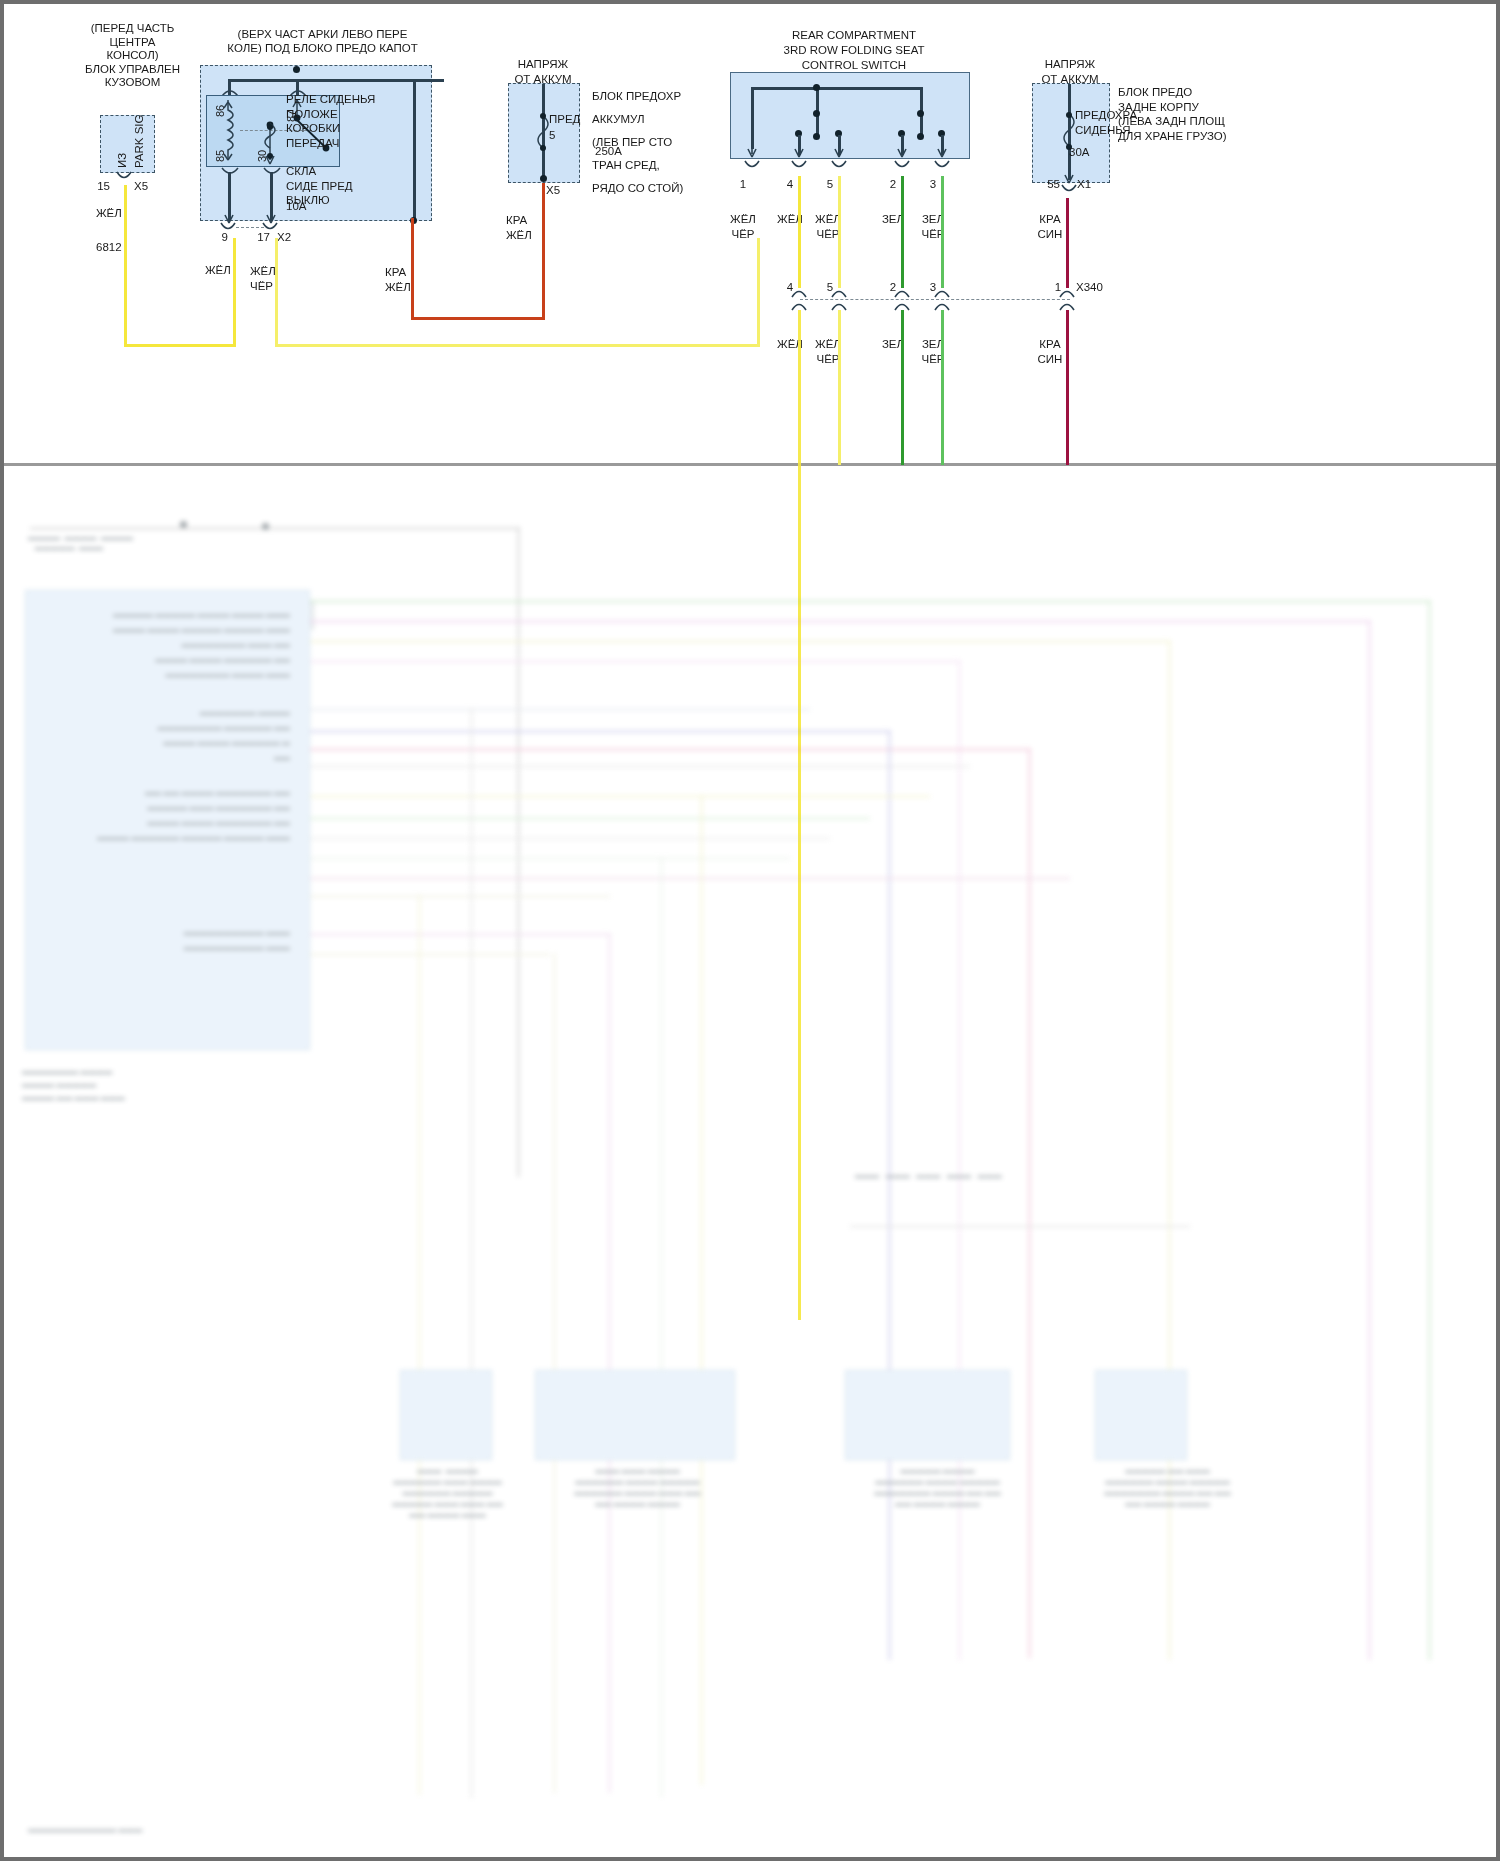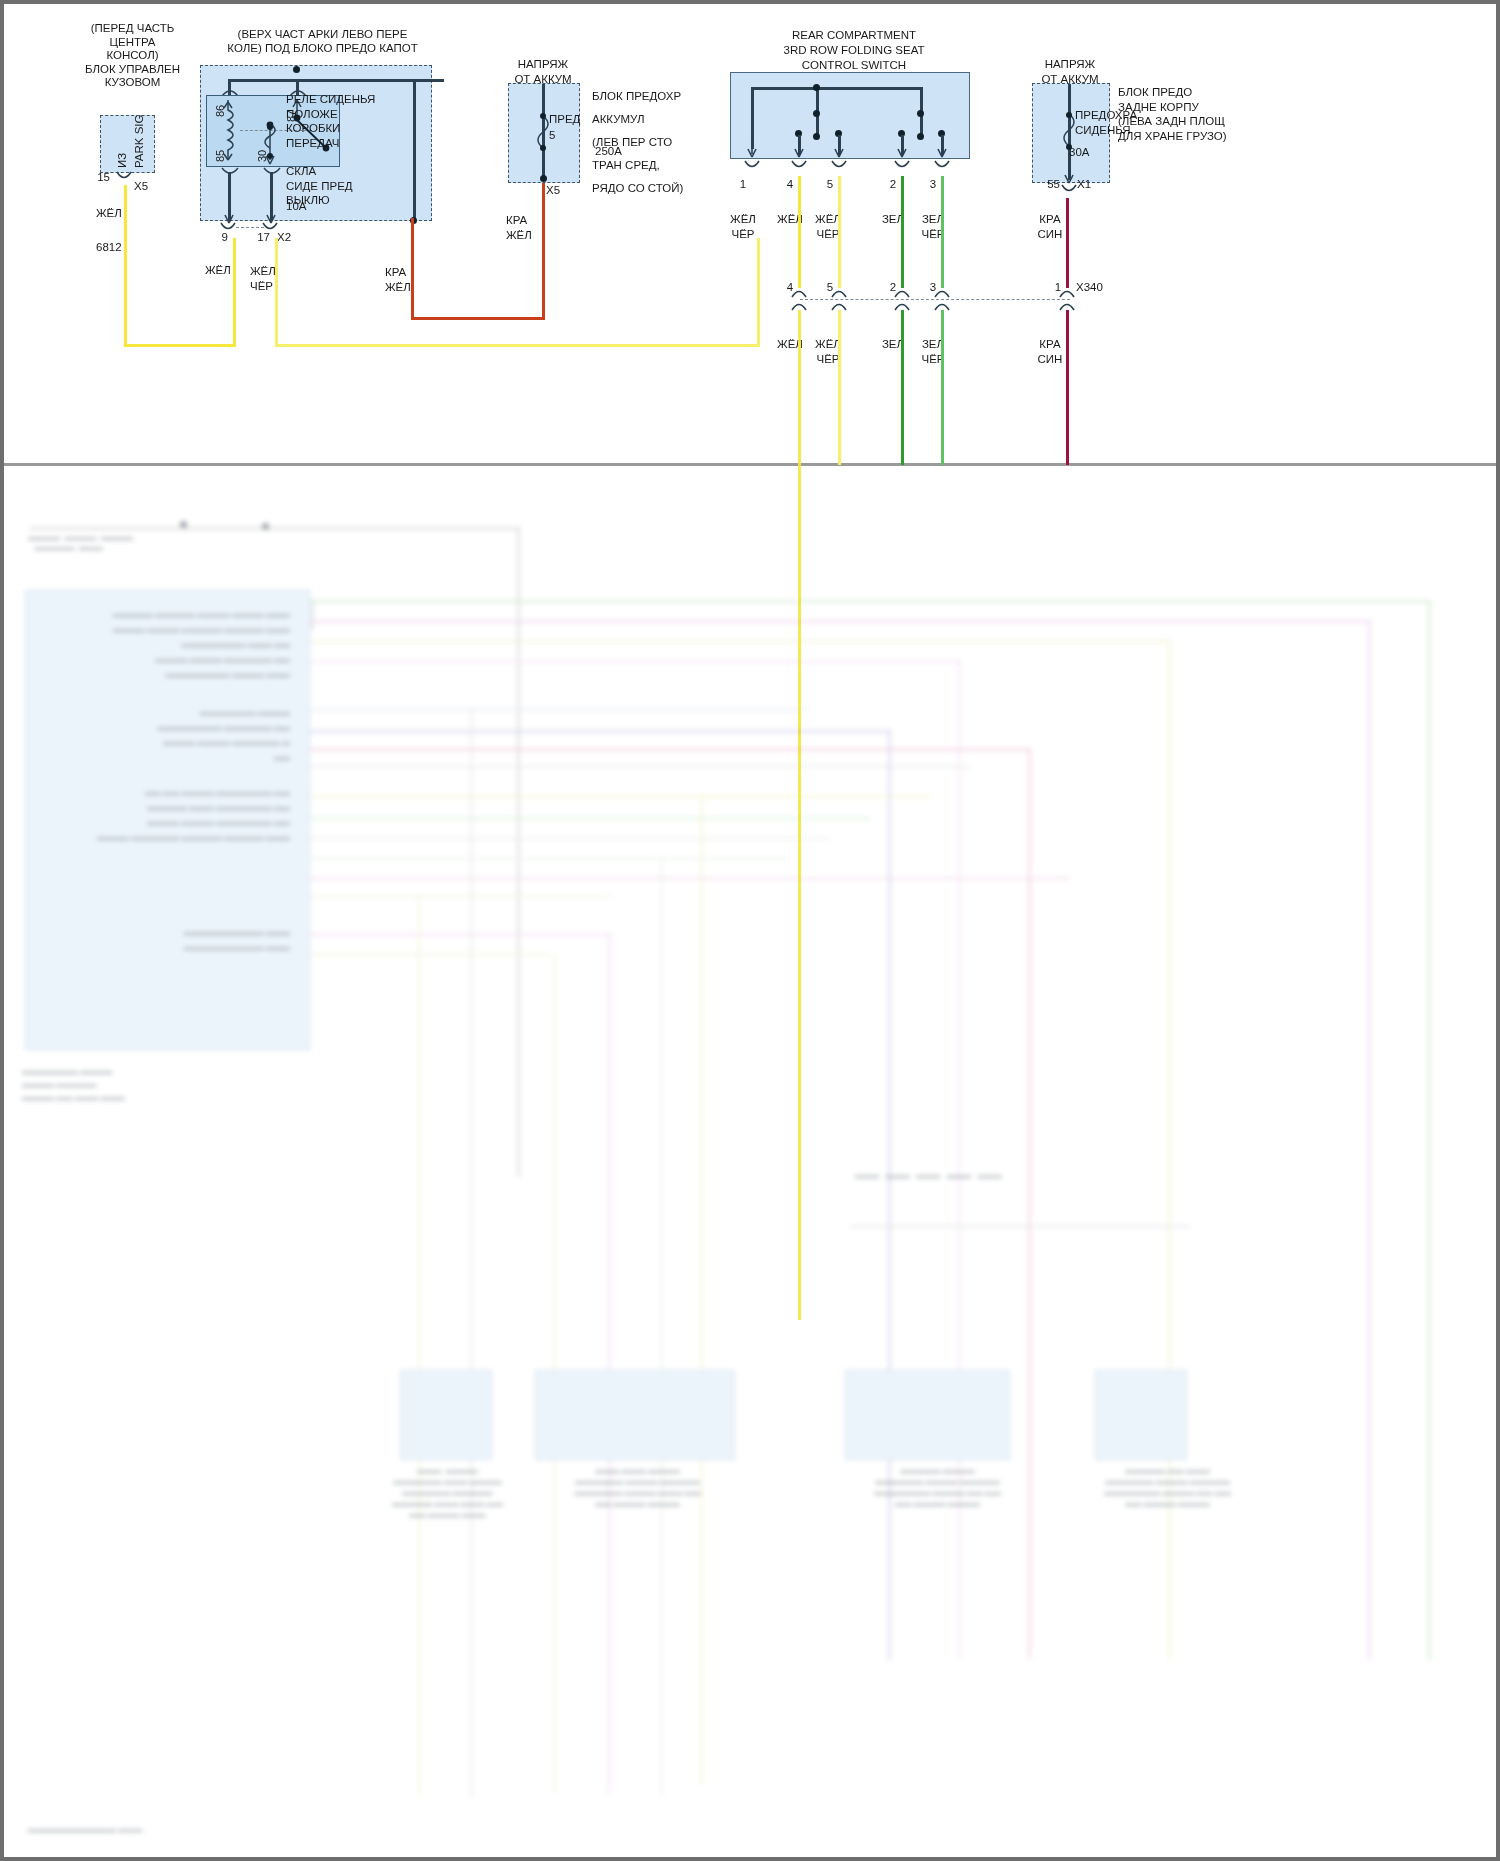--- a/index.html
+++ b/index.html
@@ -60,21 +60,21 @@
 БЛОК УПРАВЛЕН
 КУЗОВОМ</div>
 
   <div class="box dash" style="left:100px;top:115px;width:55px;height:58px;"></div>
   <div class="vrt" style="left:116px;top:168px;">ИЗ</div>
   <div class="vrt" style="left:133px;top:168px;">PARK SIG</div>
 
   <svg style="position:absolute;left:115px;top:170px;width:26px;height:16px;">
     <path d="M2,2 Q9,13 16,2" fill="none" stroke="#2b4050" stroke-width="1.6"></path>
   </svg>
-  <div class="lbl r" style="left:78px;top:171px;width:32px;">15</div>
+  <div class="lbl r" style="left:78px;top:180px;width:32px;">15</div>
   <div class="lbl" style="left:134px;top:180px;">X5</div>
   <div class="lbl" style="left:96px;top:207px;">ЖЁЛ</div>
   <div class="lbl" style="left:96px;top:241px;">6812</div>
   <div class="lbl" style="left:205px;top:264px;">ЖЁЛ</div>
 
   <div class="w v yel" style="left:124px;top:185px;height:162px;"></div>
   <div class="w h yel" style="left:124px;top:344px;width:112px;"></div>
   <div class="w v yel" style="left:233px;top:238px;height:109px;"></div>
 
   <div class="lbl c" style="left:215px;top:28px;width:215px;">(ВЕРХ ЧАСТ АРКИ ЛЕВО ПЕРЕ

